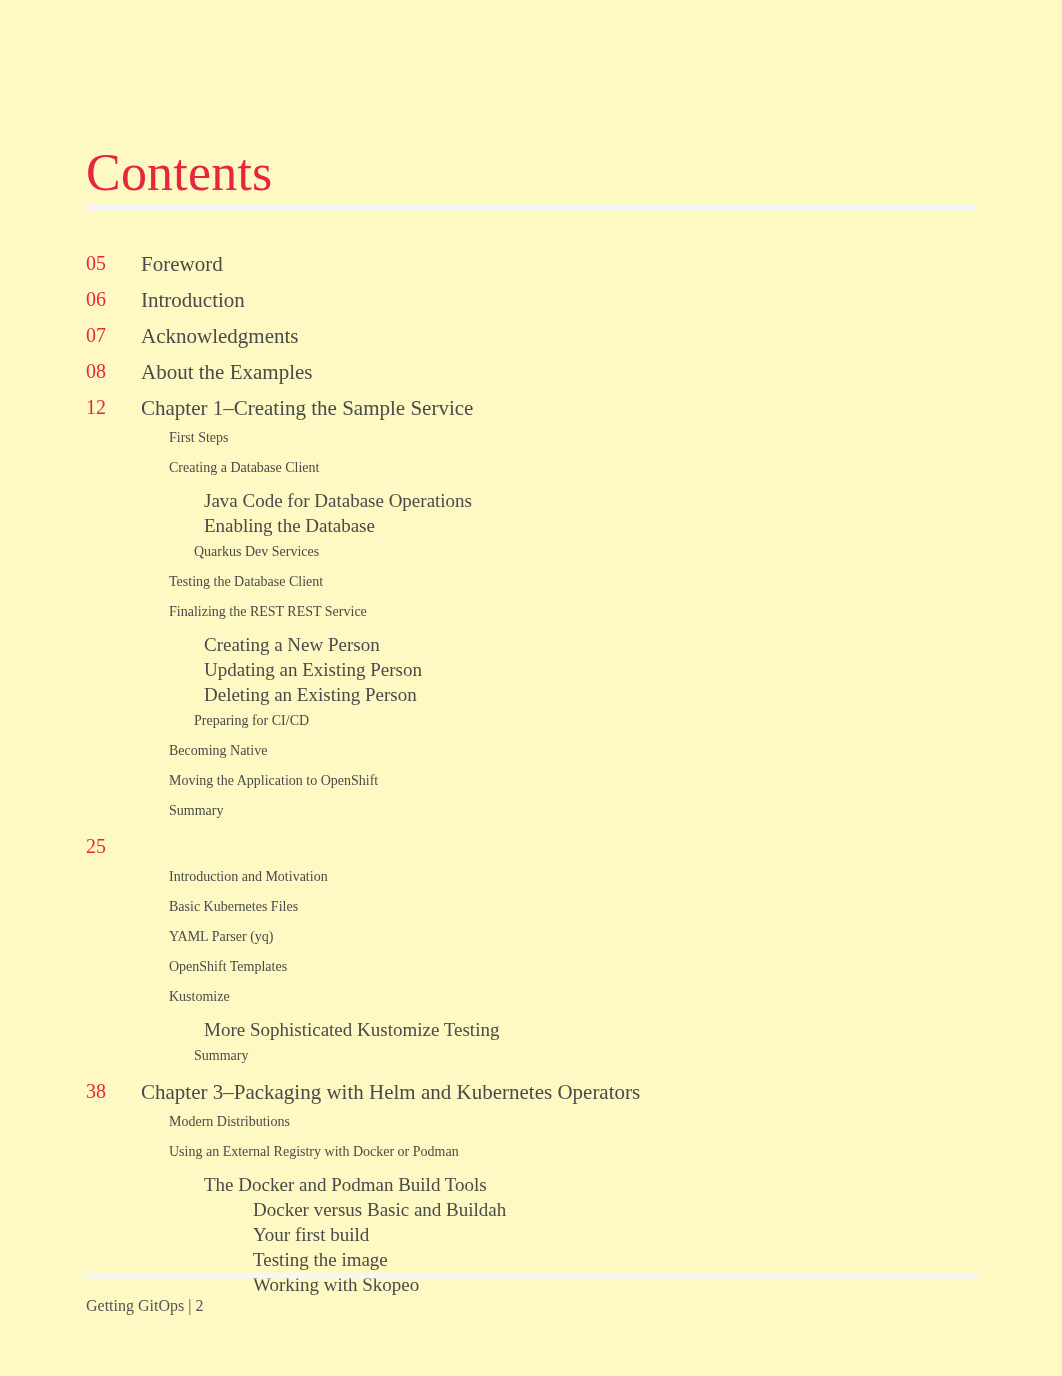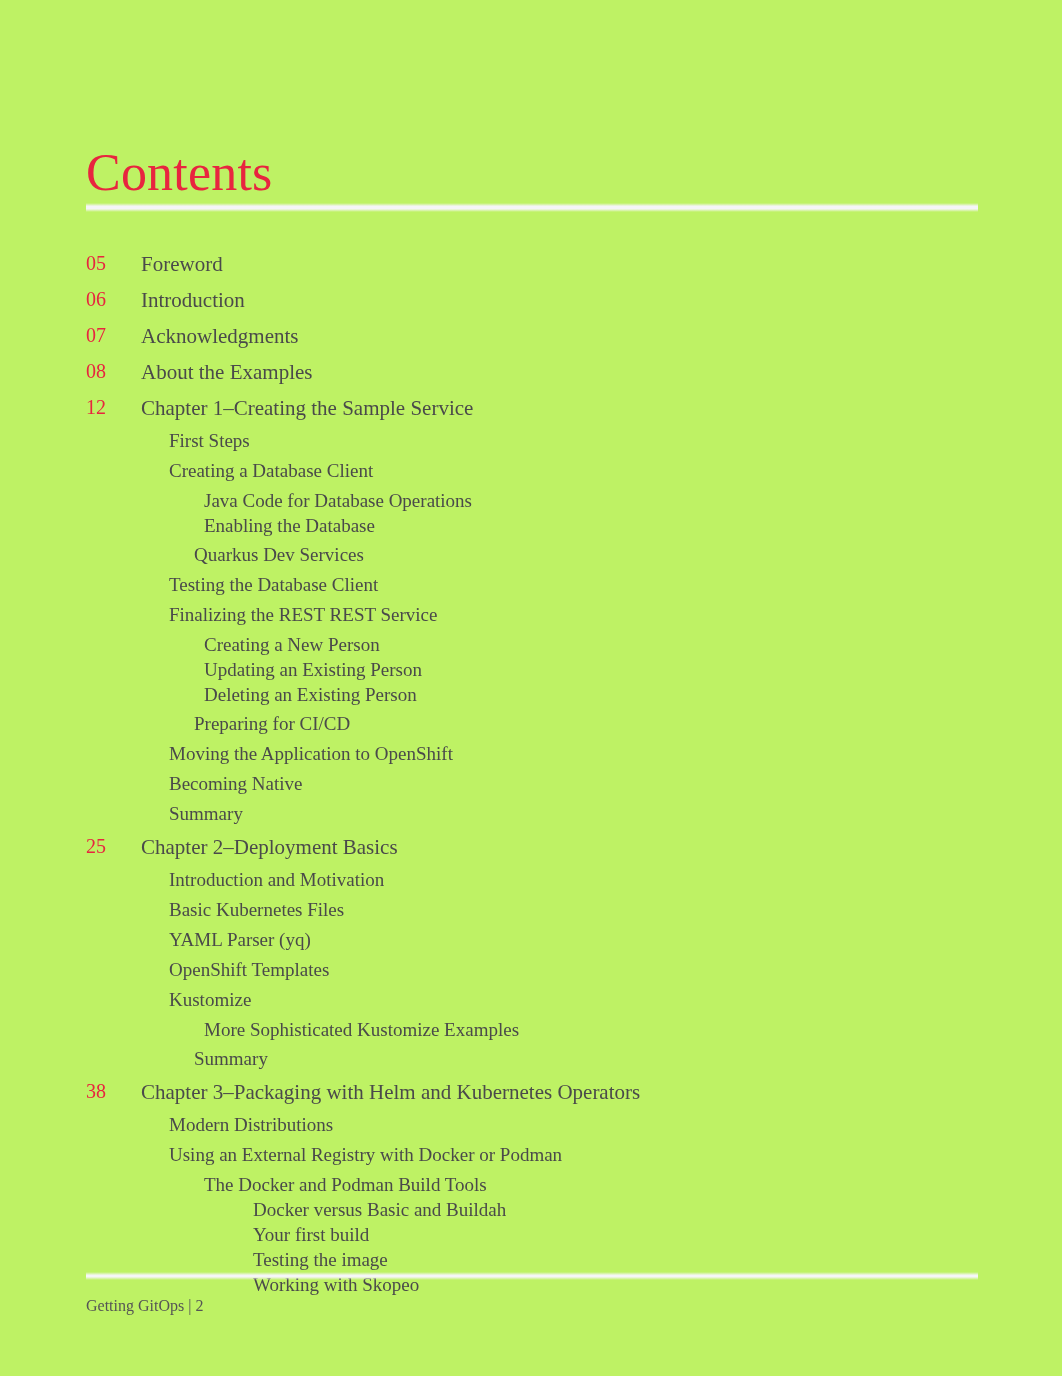--- a/index.html
+++ b/index.html
@@ -4,21 +4,21 @@
 <style>
   html, body {
     margin: 0;
     padding: 0;
     background: #ffffff;
   }
   .page {
     position: relative;
     width: 1062px;
     height: 1376px;
-    background: #bef264;
+    background: #fef9c3;
     font-family: "Liberation Serif", "DejaVu Serif", serif;
     overflow: hidden;
   }
 
   
   .toc-title {
     position: absolute;
     left: 86px;
     top: 112px;
     font-size: 52px;
@@ -78,21 +78,21 @@
   }
   .toc-row.lvl0 .entry-text {
     position: absolute;
     left: 141px;
     top: 0;
   }
 
   
   .toc-row.lvl1 {
     height: 30px;
-    font-size: 19px;
+    font-size: 14px;
     color: #4a4a4a;
   }
   .toc-row.lvl1 .entry-text {
     position: absolute;
     left: 169px;
     top: 0;
   }
 
   
   .toc-row.lvl2 {
@@ -200,49 +200,48 @@
       <div class="toc-row lvl2">
         <span class="entry-text">Updating an Existing Person</span>
       </div>
       <div class="toc-row lvl2">
         <span class="entry-text">Deleting an Existing Person</span>
       </div>
       <div class="toc-row lvl1 space-above-sm">
         <span class="entry-text">Preparing for CI/CD</span>
       </div>
       <div class="toc-row lvl1">
+        <span class="entry-text">Becoming Native</span>
+      </div>
+      <div class="toc-row lvl1">
         <span class="entry-text">Moving the Application to OpenShift</span>
       </div>
       <div class="toc-row lvl1">
-        <span class="entry-text">Becoming Native</span>
-      </div>
-      <div class="toc-row lvl1">
         <span class="entry-text">Summary</span>
       </div>
       <div class="toc-row lvl0 gap-before">
         <span class="pageno">25</span>
-        <span class="entry-text">Chapter 2–Deployment Basics</span>
       </div>
       <div class="toc-row lvl1">
         <span class="entry-text">Introduction and Motivation</span>
       </div>
       <div class="toc-row lvl1">
         <span class="entry-text">Basic Kubernetes Files</span>
       </div>
       <div class="toc-row lvl1">
         <span class="entry-text">YAML Parser (yq)</span>
       </div>
       <div class="toc-row lvl1">
         <span class="entry-text">OpenShift Templates</span>
       </div>
       <div class="toc-row lvl1">
         <span class="entry-text">Kustomize</span>
       </div>
       <div class="toc-row lvl2">
-        <span class="entry-text">More Sophisticated Kustomize Examples</span>
+        <span class="entry-text">More Sophisticated Kustomize Testing</span>
       </div>
       <div class="toc-row lvl1 space-above-sm">
         <span class="entry-text">Summary</span>
       </div>
       <div class="toc-row lvl0 gap-before">
         <span class="pageno">38</span>
         <span class="entry-text">Chapter 3–Packaging with Helm and Kubernetes Operators</span>
       </div>
       <div class="toc-row lvl1">
         <span class="entry-text">Modern Distributions</span>

